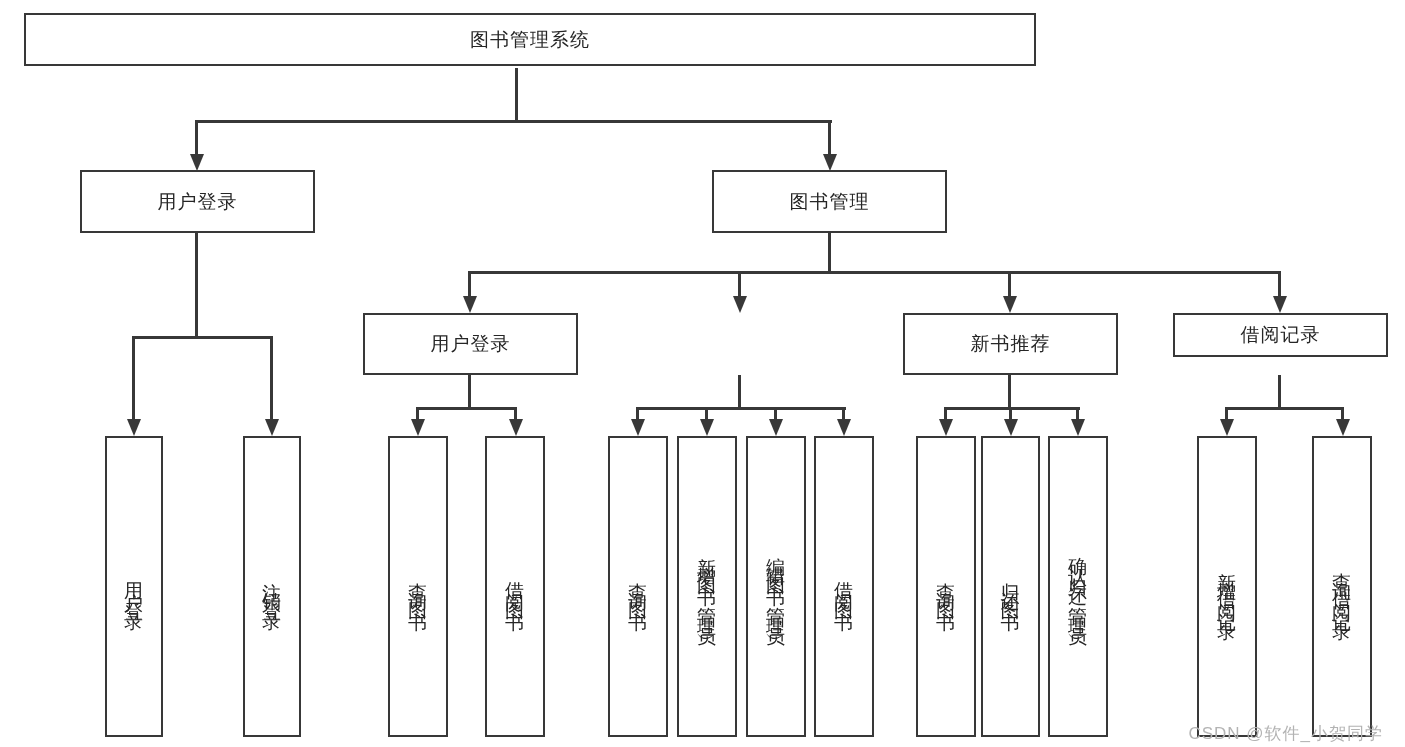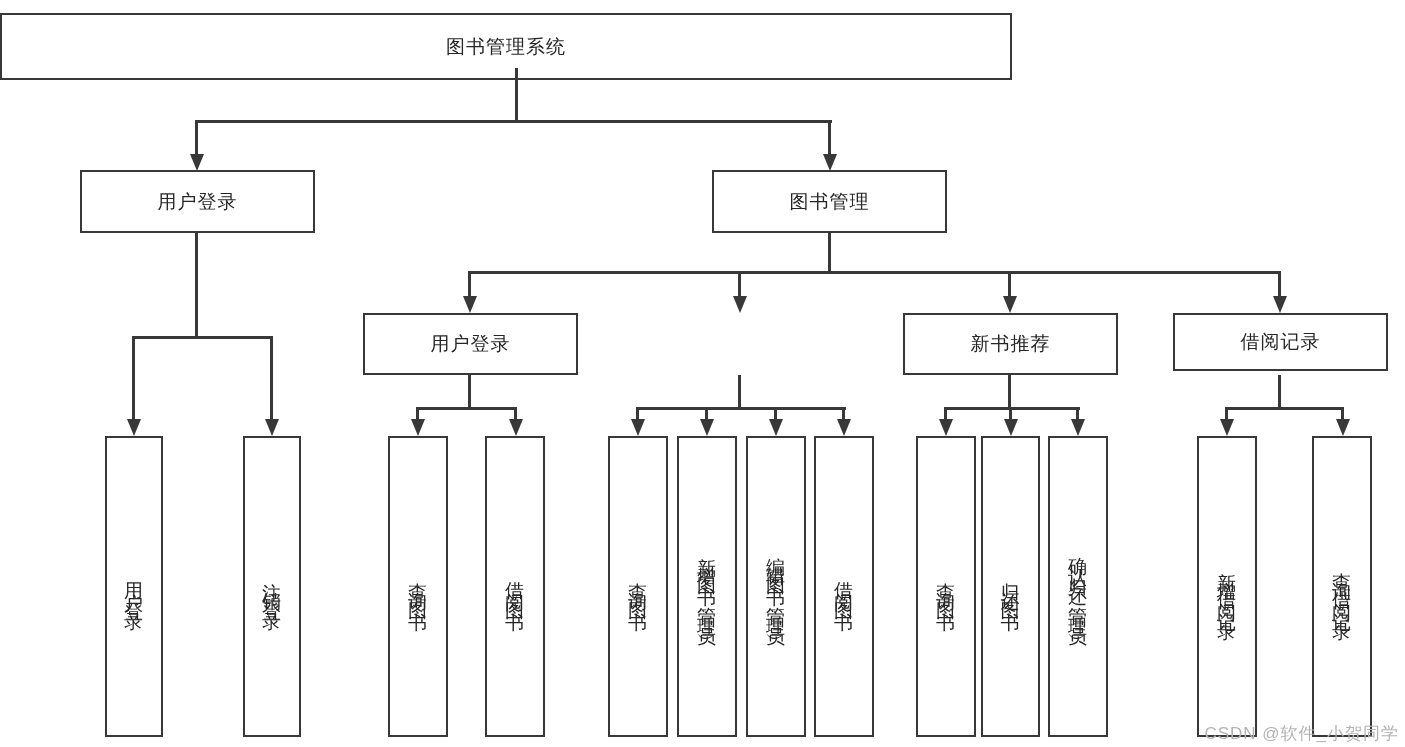--- a/index.html
+++ b/index.html
@@ -59,34 +59,34 @@
   .arrowhead {
     position: absolute;
     width: 0; height: 0;
     border-left: 7px solid transparent;
     border-right: 7px solid transparent;
     border-top: 17px solid var(--line);
   }
 
   .watermark {
     position: absolute;
-    right: 6px;
+    right: 22px;
     bottom: 2px;
     font-size: 17px;
     color: var(--watermark);
     letter-spacing: 1px;
     white-space: nowrap;
   }
 </style>
 </head>
 <body>
 
 <div class="canvas">
 
-  <div class="node" style="left:0; top:13px; width:1012px; height:67px;">
+  <div class="node" style="left:24px; top:13px; width:1012px; height:53px;">
     <span>图书管理系统</span>
   </div>
 
   <div class="vline" style="left:515px; top:68px; height:55px;"></div>
   <div class="hline" style="left:195px; top:120px; width:637px;"></div>
   <div class="vline" style="left:195px; top:120px; height:37px;"></div>
   <div class="arrowhead" style="left:190px; top:154px;"></div>
   <div class="vline" style="left:828px; top:120px; height:37px;"></div>
   <div class="arrowhead" style="left:823px; top:154px;"></div>
 
@@ -114,21 +114,21 @@
   <div class="arrowhead" style="left:1003px; top:296px;"></div>
   <div class="vline" style="left:1278px; top:271px; height:27px;"></div>
   <div class="arrowhead" style="left:1273px; top:296px;"></div>
 
   <div class="node" style="left:363px; top:313px; width:215px; height:62px;">
     <span>用户登录</span>
   </div>
   <div class="node" style="left:903px; top:313px; width:215px; height:62px;">
     <span>新书推荐</span>
   </div>
-  <div class="node" style="left:1173px; top:313px; width:215px; height:58px;">
+  <div class="node" style="left:1173px; top:313px; width:215px; height:44px;">
     <span>借阅记录</span>
   </div>
 
   <div class="vline" style="left:468px; top:375px; height:35px;"></div>
   <div class="hline" style="left:416px; top:407px; width:101px;"></div>
   <div class="vline" style="left:416px; top:407px; height:14px;"></div>
   <div class="arrowhead" style="left:411px; top:419px;"></div>
   <div class="vline" style="left:514px; top:407px; height:14px;"></div>
   <div class="arrowhead" style="left:509px; top:419px;"></div>
 

